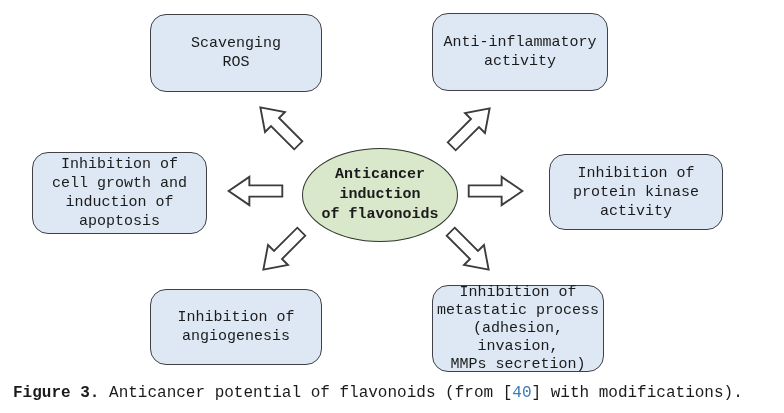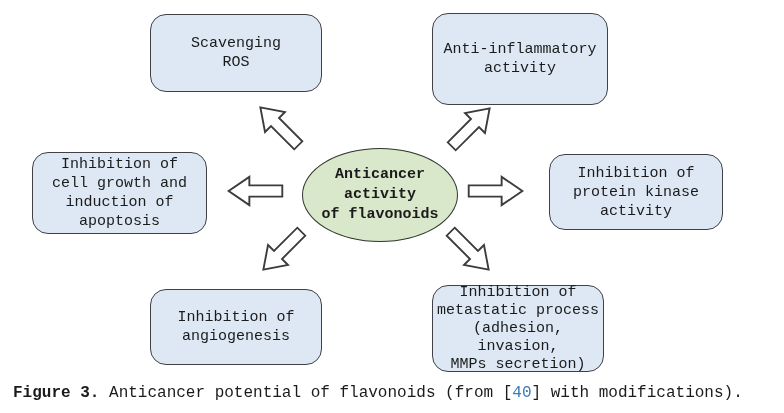--- a/index.html
+++ b/index.html
@@ -40,21 +40,21 @@
     line-height: 19px;
   }
   .metastatic .node-label { line-height: 18px; }
   .ellipse .node-label {
     font-weight: bold;
     font-size: 15px;
     line-height: 20px;
   }
   
   .n-scavenging    { left: 150px; top: 14px;  width: 172px; height: 78px; }
-  .n-antiinflam    { left: 432px; top: 13px;  width: 176px; height: 92px; }
+  .n-antiinflam    { left: 432px; top: 13px;  width: 176px; height: 78px; }
   .n-cellgrowth    { left: 32px;  top: 152px; width: 175px; height: 82px; }
   .n-kinase        { left: 549px; top: 154px; width: 174px; height: 76px; }
   .n-angio         { left: 150px; top: 289px; width: 172px; height: 76px; }
   .n-metastatic    { left: 432px; top: 285px; width: 172px; height: 87px; }
   .n-center        { left: 302px; top: 148px; width: 156px; height: 94px; }
   
   .arrow {
     position: absolute;
     width: 58px;
     height: 32px;
@@ -119,21 +119,21 @@
 
   <div class="node box n-metastatic metastatic">
     <span class="node-label">Inhibition of
 metastatic process
 (adhesion, invasion,
 MMPs secretion)</span>
   </div>
 
   <div class="node ellipse n-center">
     <span class="node-label">Anticancer
-activity
+induction
 of flavonoids</span>
   </div>
 
   <svg class="arrow a-up-left" viewBox="0 0 60 34">
     <polygon points="1,11 36,11 36,2 58,17 36,32 36,23 1,23"></polygon>
   </svg>
   <svg class="arrow a-up-right" viewBox="0 0 60 34">
     <polygon points="1,11 36,11 36,2 58,17 36,32 36,23 1,23"></polygon>
   </svg>
   <svg class="arrow a-left" viewBox="0 0 60 34">

